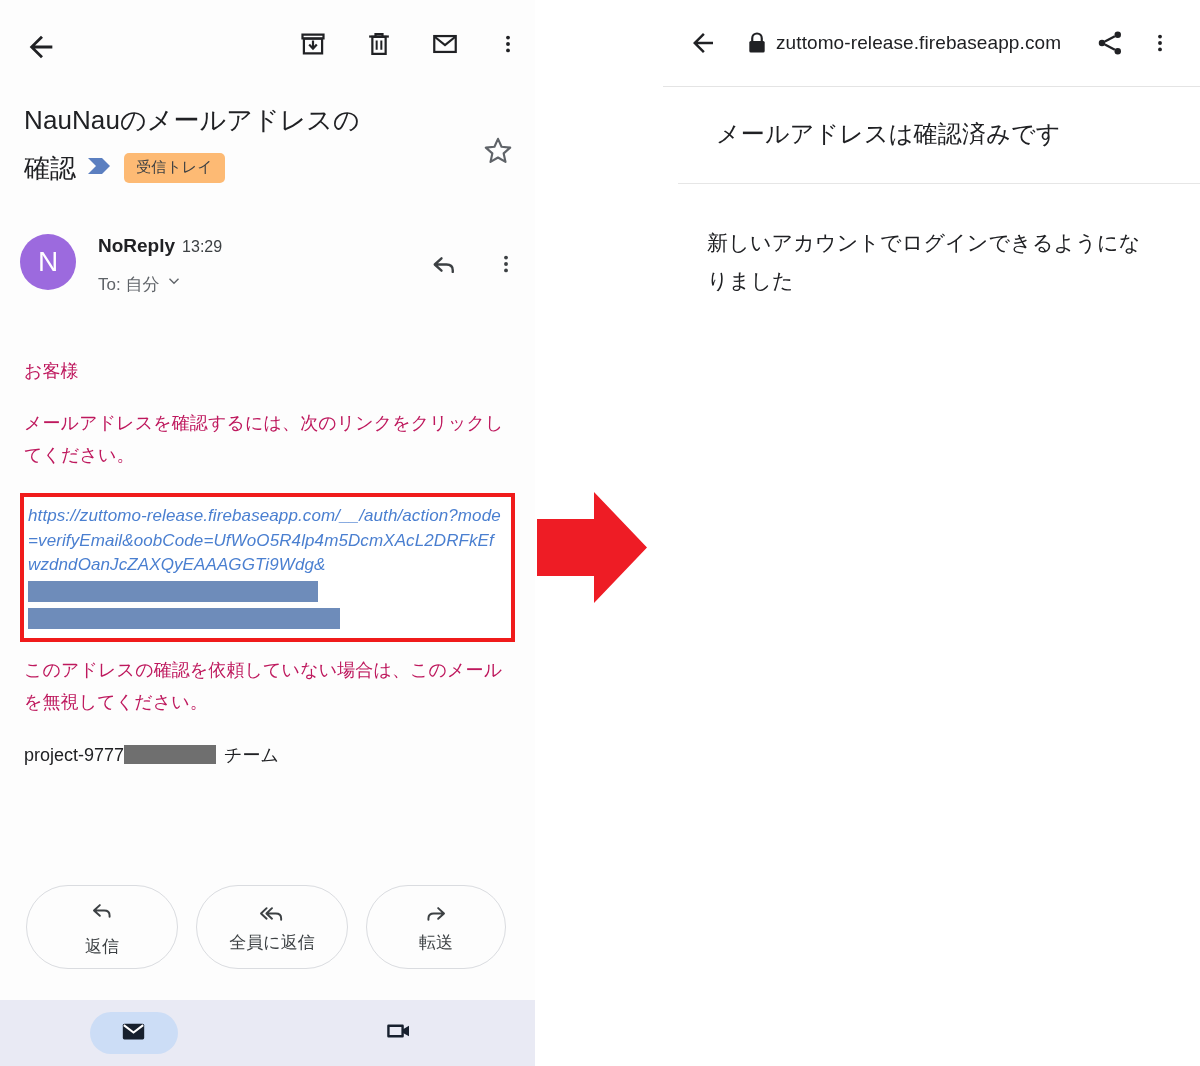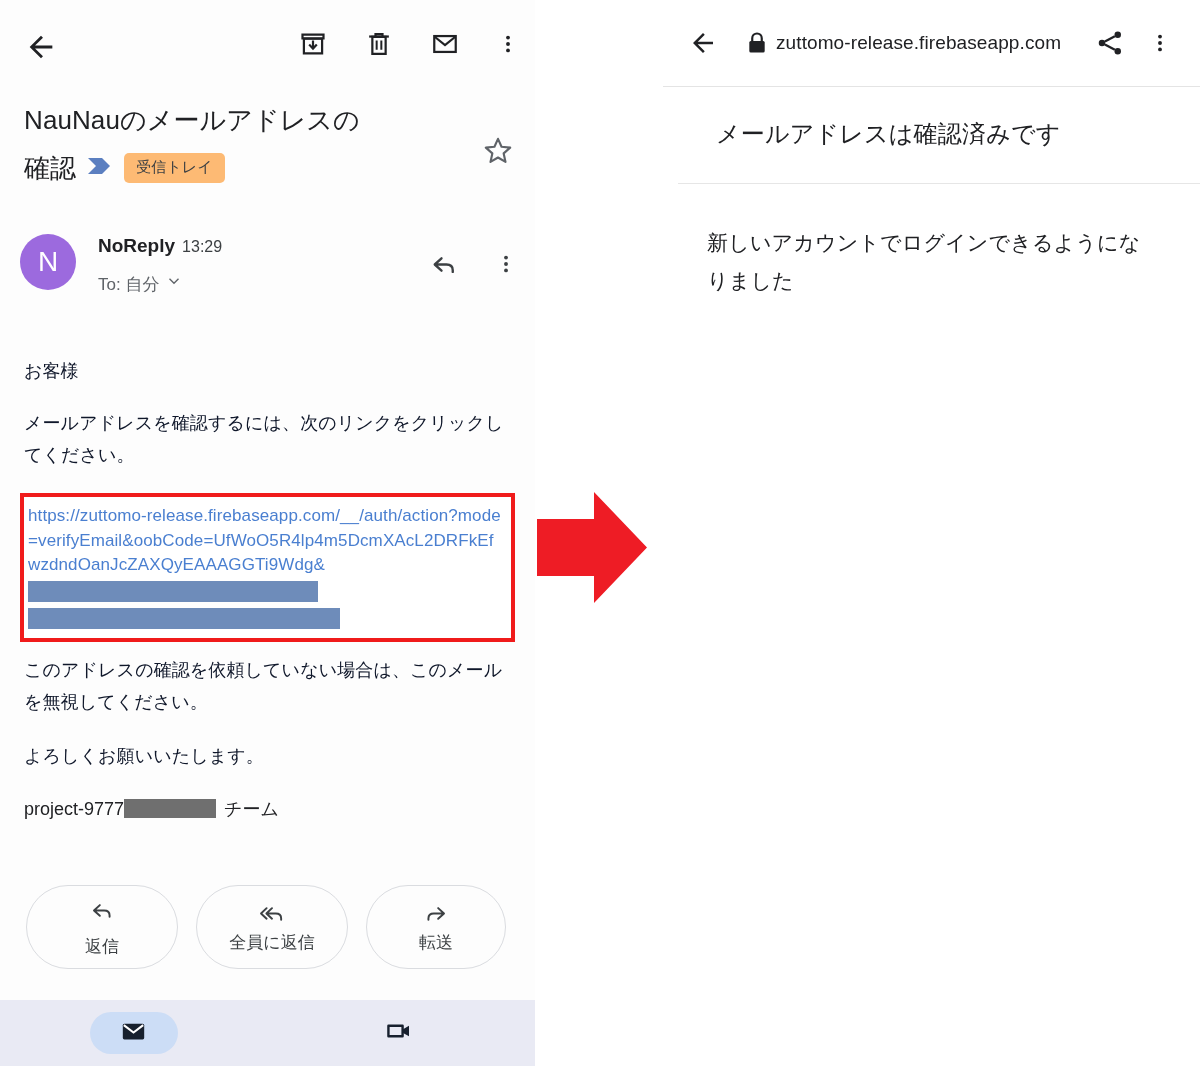--- a/index.html
+++ b/index.html
@@ -70,31 +70,32 @@
   .gm-sender-icons {
     position:absolute; right:18px; top:16px;
     display:flex; align-items:center; gap:36px;
   }
 
   .gm-body {
     position:absolute; left:0; top:355px; width:535px;
     padding:0 24px;
   }
   .gm-p {
-    font-size:18px; line-height:32px; color:#0f172a;
+    font-size:18px; line-height:32px; color:#be185d;
     margin-bottom:22px; letter-spacing:0.1px;
   }
   .gm-p.tight { margin-bottom:20px; }
 
   .gm-linkbox {
     position:relative;
     border:4px solid #f01b1b;
     padding:7px 10px 9px 4px;
     margin:16px -4px 12px -4px;
     background:#ffffff;
+    font-style:italic;
   }
   .gm-link {
     display:block;
     font-size:17px; line-height:24.5px;
     color:#4a7fd0; word-break:break-all;
     letter-spacing:0.1px;
   }
   .gm-redact-blue {
     height:21px; background:#6e8cba;
     margin-top:3px;
@@ -285,21 +286,20 @@
 
       <div class="gm-linkbox">
         <a class="gm-link">
           <span>https://zuttomo-release.firebaseapp.com/__/auth/</span><span>action?mode=verifyEmail&amp;oobCode=</span><span>UfWoO5R4lp4m5DcmXAcL2DRFkEfwzd</span><span>ndOanJcZAXQyEAAAGGTi9Wdg&amp;</span>
         </a>
         <div class="gm-redact-blue r1"></div>
         <div class="gm-redact-blue r2"></div>
       </div>
 
       <div class="gm-p">このアドレスの確認を依頼していない場合は、このメールを無視してください。</div>
-      <div class="gm-p">よろしくお願いいたします。</div>
       <div class="gm-signature">
         <span>project-9777</span>
         <span class="gm-redact-gray"></span>
         <span>チーム</span>
       </div>
     </div>
 
     <div class="gm-reply-row">
       <div class="gm-pill w1">
         <span>

